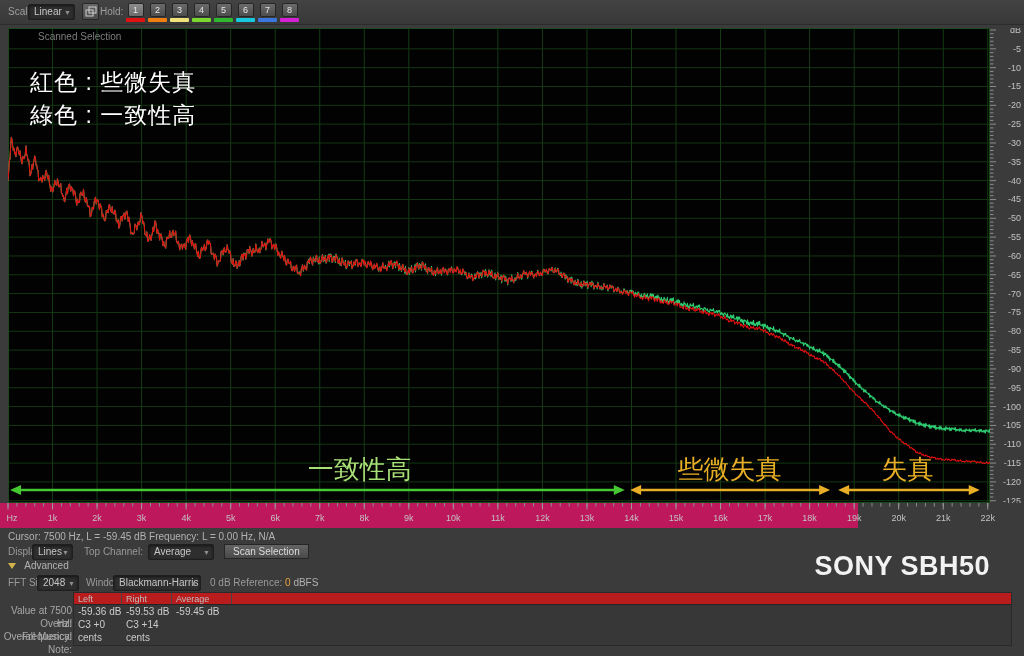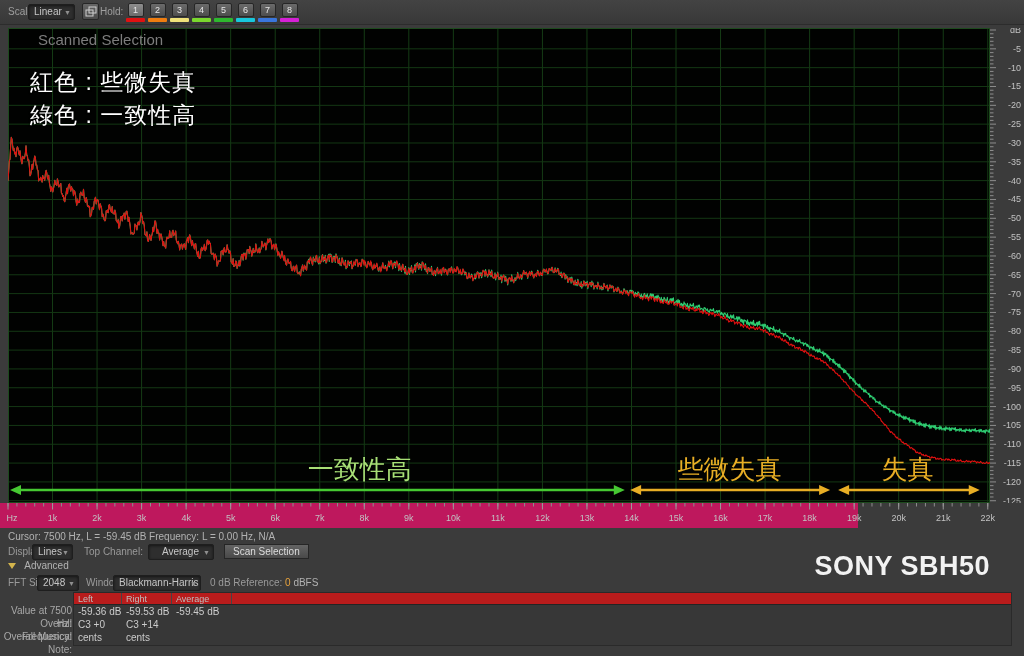--- a/index.html
+++ b/index.html
@@ -5,36 +5,36 @@
   html,body{margin:0;padding:0;background:#2b2b2b;}
   *{box-sizing:border-box;}
   .app{position:relative;width:1024px;height:656px;background:#3b3b3b;overflow:hidden;
        font-family:"Liberation Sans","DejaVu Sans",sans-serif;color:#c8c8c8;}
 
   
   .toolbar{position:absolute;left:0;top:0;width:1024px;height:25px;background:linear-gradient(#434343,#383838);border-bottom:1px solid #2c2c2c;}
   .tb-label{position:absolute;top:6px;font-size:10px;color:#9f9f9f;}
   .dd{position:absolute;height:16px;background:#2e2e2e;border:1px solid #1e1e1e;border-radius:2px;
       box-shadow:inset 0 1px 3px rgba(0,0,0,.55);font-size:10px;line-height:14px;color:#c6c6c6;
-      padding:0 14px 0 5px;white-space:nowrap;text-align:right;}
+      padding:0 14px 0 5px;white-space:nowrap;}
   .dd .arr{position:absolute;right:3px;top:1px;font-size:7px;color:#8f8f8f;}
   .icon-btn{position:absolute;width:17px;height:17px;background:linear-gradient(#666,#4b4b4b);
       border:1px solid #272727;border-radius:2px;}
   .hold-group{position:absolute;left:126px;top:3px;display:flex;gap:3px;}
   .hold-cell{width:19px;}
   .hold-btn{width:16px;height:14px;margin:0 auto;background:linear-gradient(#6b6b6b,#4d4d4d);
       border:1px solid #262626;border-radius:2px;color:#e6e6e6;font-size:9px;line-height:12px;text-align:center;}
   .hold-btn.active{background:linear-gradient(#8d8d8d,#6b6b6b);}
   .hold-swatch{width:19px;height:4px;margin-top:1px;border-radius:1px;}
 
   
   .panel{position:absolute;left:0;top:25px;width:1024px;height:503px;background:#3b3b3b;}
   .plot{position:absolute;left:8px;top:3px;width:982px;height:475px;background:#010201;}
   .plot svg{position:absolute;left:0;top:0;}
-  .scanned{position:absolute;left:30px;top:3px;font-size:15px;color:#7d7d7d;}
+  .scanned{position:absolute;left:30px;top:3px;font-size:10px;color:#7d7d7d;}
   .legend{position:absolute;left:22px;top:38px;color:#fff;font-size:23px;line-height:33px;letter-spacing:1px;
           text-shadow:0 0 2px #000;}
   .y-ruler{position:absolute;left:990px;top:3px;width:34px;height:475px;background:#3b3b3b;}
   .x-ruler{position:absolute;left:0;top:478px;width:858px;height:25px;background:#be185d;}
 
   
   .statusrow{position:absolute;font-size:10px;color:#b2b2b2;white-space:nowrap;}
   .lbl{color:#9a9a9a;}
   .pushbtn{position:absolute;height:15px;background:linear-gradient(#646464,#494949);border:1px solid #262626;
       border-radius:0;color:#dcdcdc;font-size:10px;line-height:13px;padding:0 8px;}

